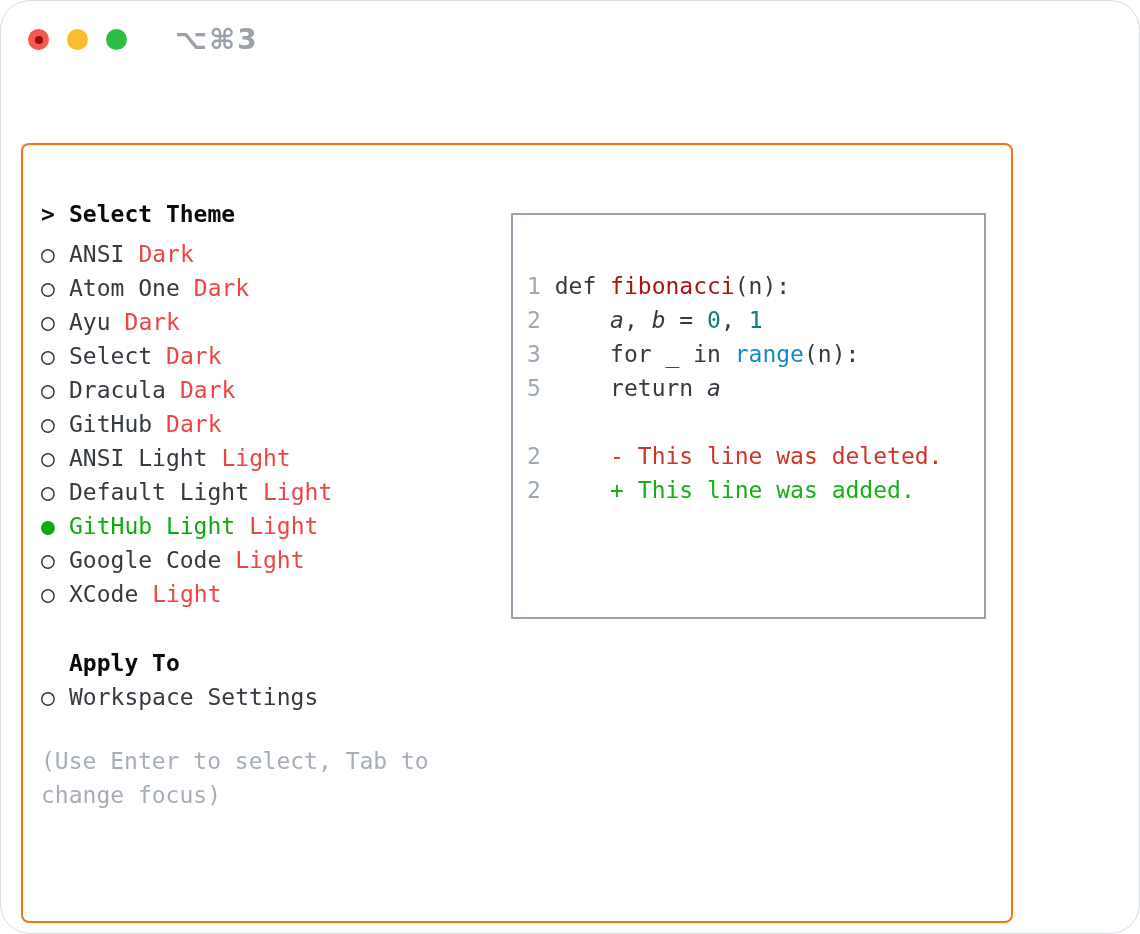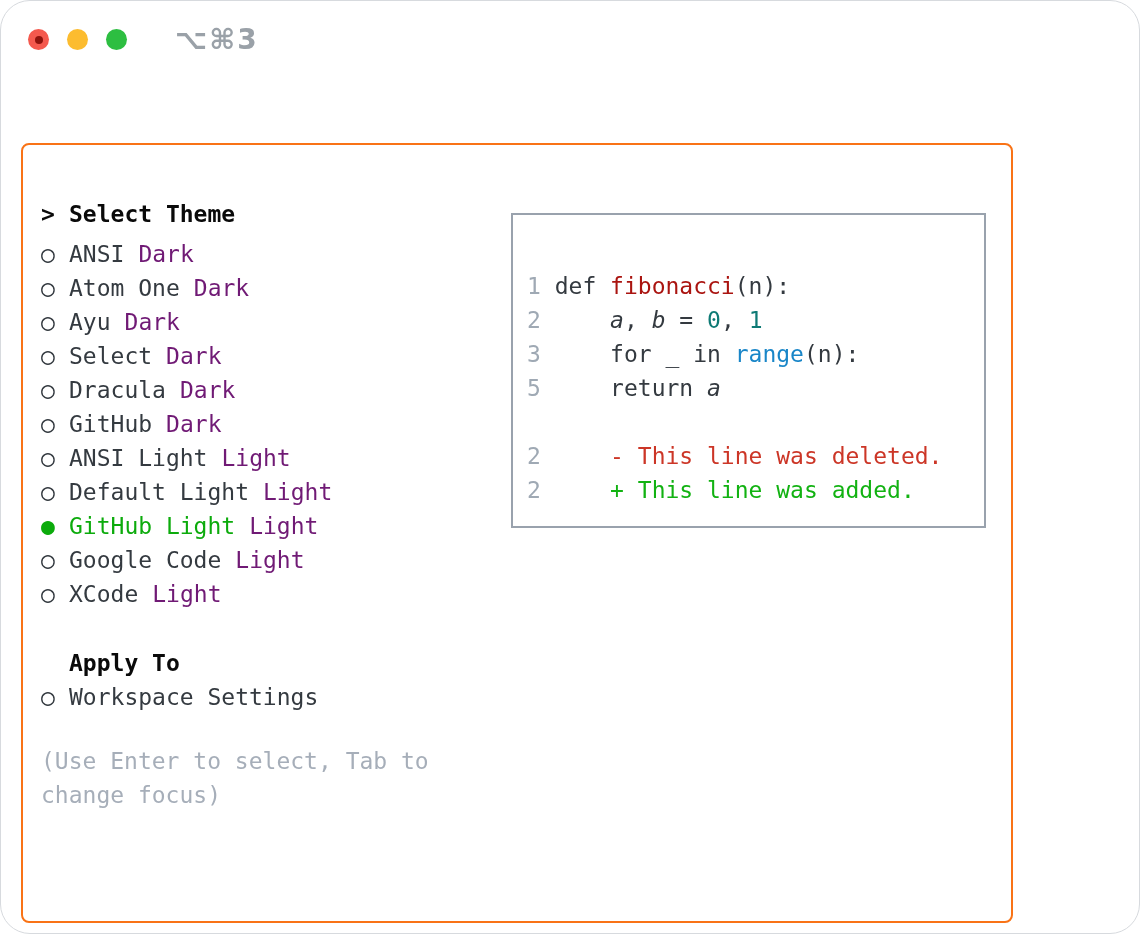--- a/index.html
+++ b/index.html
@@ -24,26 +24,26 @@
     font-size:23px;line-height:34px;color:#343a40;margin-top:44px;
   }
   .leftcol{width:462px;flex:none;}
   .rightcol{flex:1;}
   .row{white-space:pre;height:34px;}
   .marker{display:inline-block;width:28px;}
   .hdr{font-weight:bold;color:#0a0a0a;}
   .hdr-row{margin-bottom:6px;}
   .item{cursor:pointer;}
   .item .label{color:#343a40;text-align:right;}
-  .item .tag{color:#701a75;margin-left:14px;}
+  .item .tag{color:#ef4444;margin-left:14px;}
   .item.selected .marker,.item.selected .label{color:#0cab0c;}
   .apply-hdr{margin-top:35px;padding-left:28px;margin-bottom:0;}
   .help{margin-top:30px;width:432px;color:#a6aeb9;white-space:normal;}
   .preview-box{
-    margin-top:16px;margin-left:8px;width:475px;height:315px;box-sizing:border-box;
+    margin-top:16px;margin-left:8px;width:475px;height:406px;box-sizing:border-box;
     border:2px solid #99a2ad;padding:54px 0 0 14px;background:#fff;
   }
   .code-line{white-space:pre;height:34px;}
   .ln{color:#9fa9b4;}
   .pl{color:#343a40;}
   .fn{color:#aa1410;}
   .bi{color:#1986c8;}
   .nu{color:#0e7a75;}
   .va{color:#343a40;font-style:italic;}
   .ctx{color:#8d959d;}

